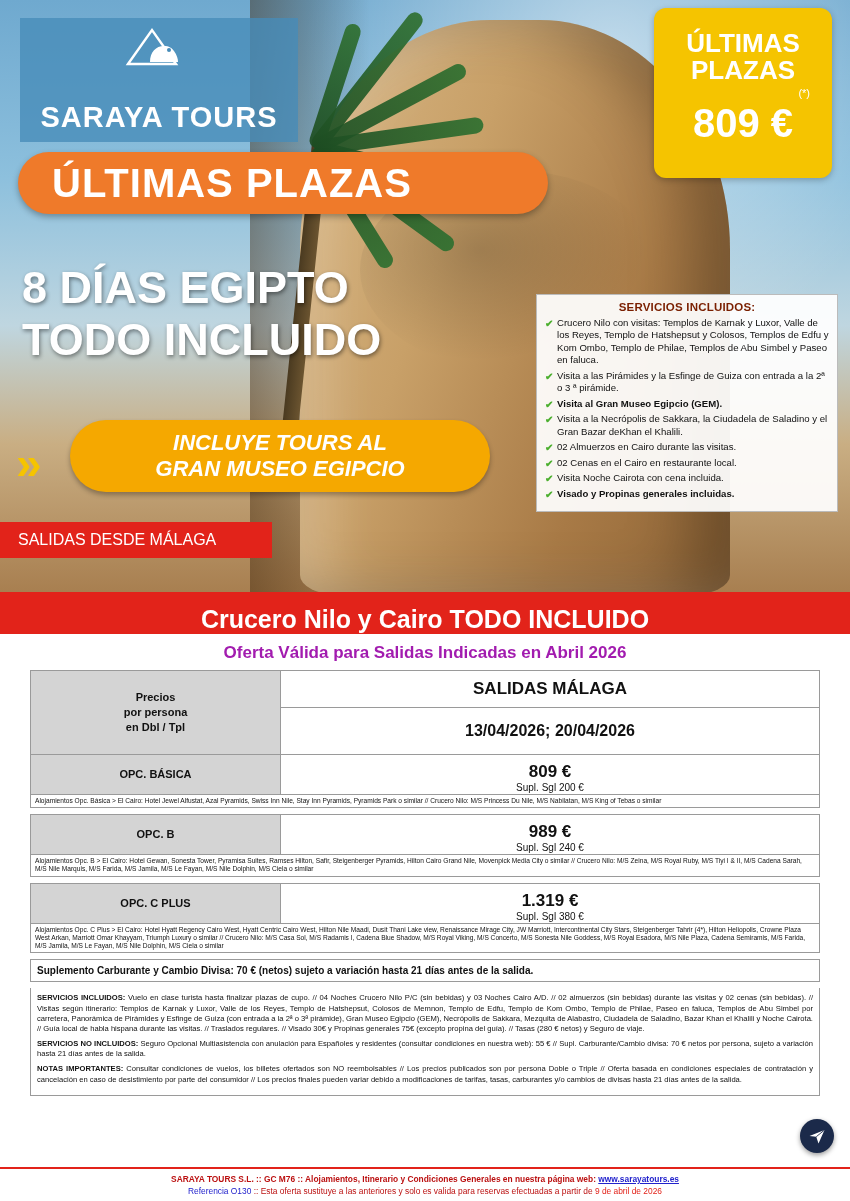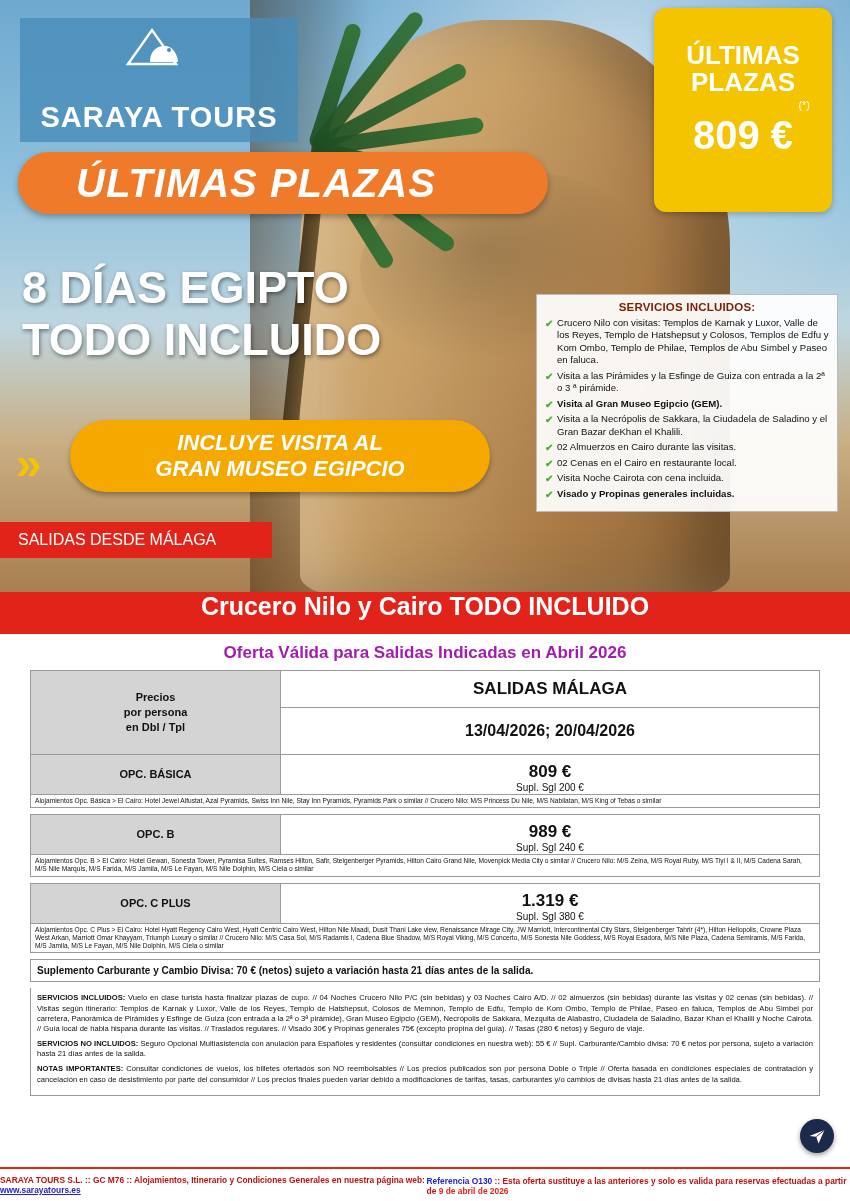--- a/index.html
+++ b/index.html
@@ -71,38 +71,38 @@
     padding-bottom:8px;
   }
   .logo-mark{ position:absolute; top:8px; left:50%; transform:translateX(-50%); }
   .logo-text{
     color:#fff; font-size:29px; font-weight:bold; letter-spacing:1px;
     font-family:"Liberation Sans", sans-serif;
   }
 
   
   .price-badge{
-    position:absolute; right:18px; top:8px; width:178px; height:204px;
+    position:absolute; right:18px; top:8px; width:178px; height:170px;
     background:#f5c400; border-radius:12px;
     display:flex; flex-direction:column; align-items:center; justify-content:flex-start;
-    padding-top:34px; box-shadow:0 2px 6px rgba(0,0,0,.25);
+    padding-top:22px; box-shadow:0 2px 6px rgba(0,0,0,.25);
   }
   .price-badge .l1{ color:#fff; font-size:26px; font-weight:bold; line-height:1.05; text-align:center;}
   .price-badge .star{ color:#fff; font-size:11px; align-self:flex-end; margin-right:22px; margin-top:2px;}
   .price-badge .big{ color:#fff; font-size:40px; font-weight:bold; margin-top:2px; }
 
   
   .pill{
     position:absolute; left:18px; top:152px; width:530px; height:62px;
     background:#ef7a2a; border-radius:34px;
     display:flex; align-items:center; padding-left:34px;
     box-shadow:0 3px 6px rgba(0,0,0,.3);
   }
   .pill span{
-    color:#fff; font-size:40px; font-weight:bold; font-style:italic; letter-spacing:1px;margin-left:24px;
+    color:#fff; font-size:40px; font-weight:bold; letter-spacing:1px;
   }
 
   .headline{
     position:absolute; left:22px; top:262px; color:#fff; font-weight:bold;
     font-size:45px; line-height:1.15; text-shadow:1px 2px 4px rgba(0,0,0,.45);
   }
 
   .chev{
     position:absolute; left:16px; top:436px; color:#f5c400; font-size:46px; font-weight:bold;
     letter-spacing:-6px;
@@ -136,21 +136,21 @@
     font-size:9.6px; line-height:1.3; color:#111; margin-bottom:3px;
     padding-left:12px; position:relative; text-align:left;
   }
   .services li .tick{
     position:absolute; left:0; top:0; color:#4caf2f; font-weight:bold; font-size:10px;
   }
 
   
   .crucero{
     position:absolute; left:0; top:592px; width:850px; height:42px;
-    background:#e2231a; display:flex; align-items:flex-start; justify-content:center;
+    background:#e2231a; display:flex; align-items:flex-end; justify-content:center;
   }
   .crucero span{ color:#fff; font-size:25px; font-weight:bold; }
 
   
   .sheet{ position:absolute; top:634px; left:0; width:850px; }
   .oferta{
     text-align:center; font-size:17px; font-weight:bold; padding:9px 0 7px 0; color:#a21caf;
   }
   .vuelo{ text-align:center; font-size:13.5px; font-weight:bold; }
   .vuelo2{ text-align:center; font-size:9.5px; font-weight:bold; margin-top:2px; margin-bottom:5px;}
@@ -175,25 +175,25 @@
   .legal{
     width:790px; margin:6px auto 16px auto; font-size:7.6px; line-height:1.34; color:#111;
     border:1px solid #9a9a9a; border-top:none; padding:5px 6px;
   }
   .legal p{ margin:0 0 5px 0; text-align:justify; }
   .legal .k{ color:#111; font-weight:bold; }
 
   .footer{
     position:absolute; bottom:0; left:0; width:850px; height:34px;
     border-top:2px solid #e2231a; background:#fff;
-    display:flex; align-items:center; justify-content:center;
+    display:flex; flex-direction:column; align-items:center; justify-content:center;
   }
   .footer .l1{ font-size:8.4px; color:#b11; font-weight:bold; }
   .footer .l1 .w{ color:#2222cc; text-decoration:underline; font-weight:bold;}
-  .footer .l2{ font-size:8.4px; color:#b11; font-weight:bold; margin-top:2px;}
+  .footer .l2{ font-size:8.4px; color:#b11; font-weight:normal; margin-top:2px;}
   .footer .l2 .blue{ color:#2222cc; }
   .footer .l2 .red{ color:#e2231a; }
 
   .fab{
     position:absolute; right:16px; bottom:48px; width:34px; height:34px; border-radius:50%;
     background:#1b2a4a; display:flex; align-items:center; justify-content:center;
     box-shadow:0 2px 5px rgba(0,0,0,.4);
   }
 </style>
 </head>
@@ -237,21 +237,21 @@
     <span>ÚLTIMAS PLAZAS</span>
   </div>
 
   <div class="headline">
     <div>8 DÍAS EGIPTO</div>
     <div>TODO INCLUIDO</div>
   </div>
 
   <div class="chev">»</div>
   <div class="museum-pill">
-    <span>INCLUYE VISITA AL</span>
+    <span>INCLUYE TOURS AL</span>
     <span>GRAN MUSEO EGIPCIO</span>
   </div>
 
   <div class="salidas-bar">
     <span>SALIDAS DESDE MÁLAGA</span>
   </div>
 
   <div class="services">
     <h4>SERVICIOS INCLUIDOS:</h4>
     <ul>

